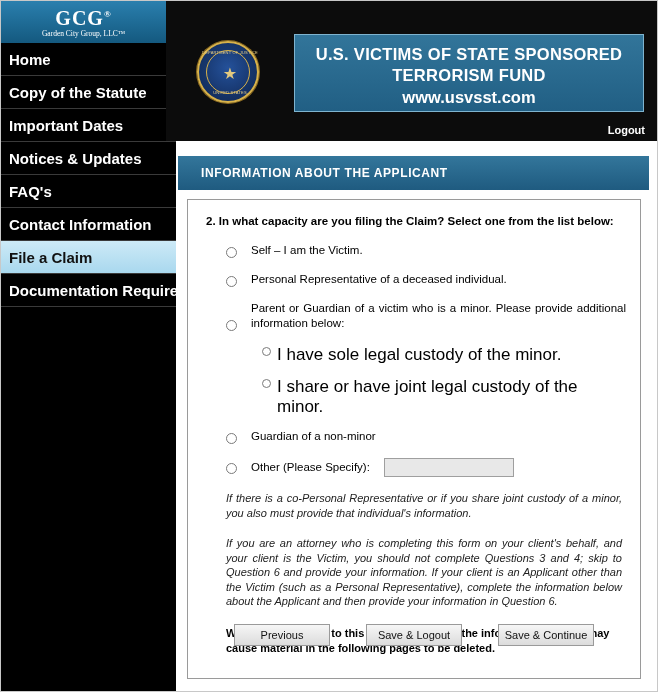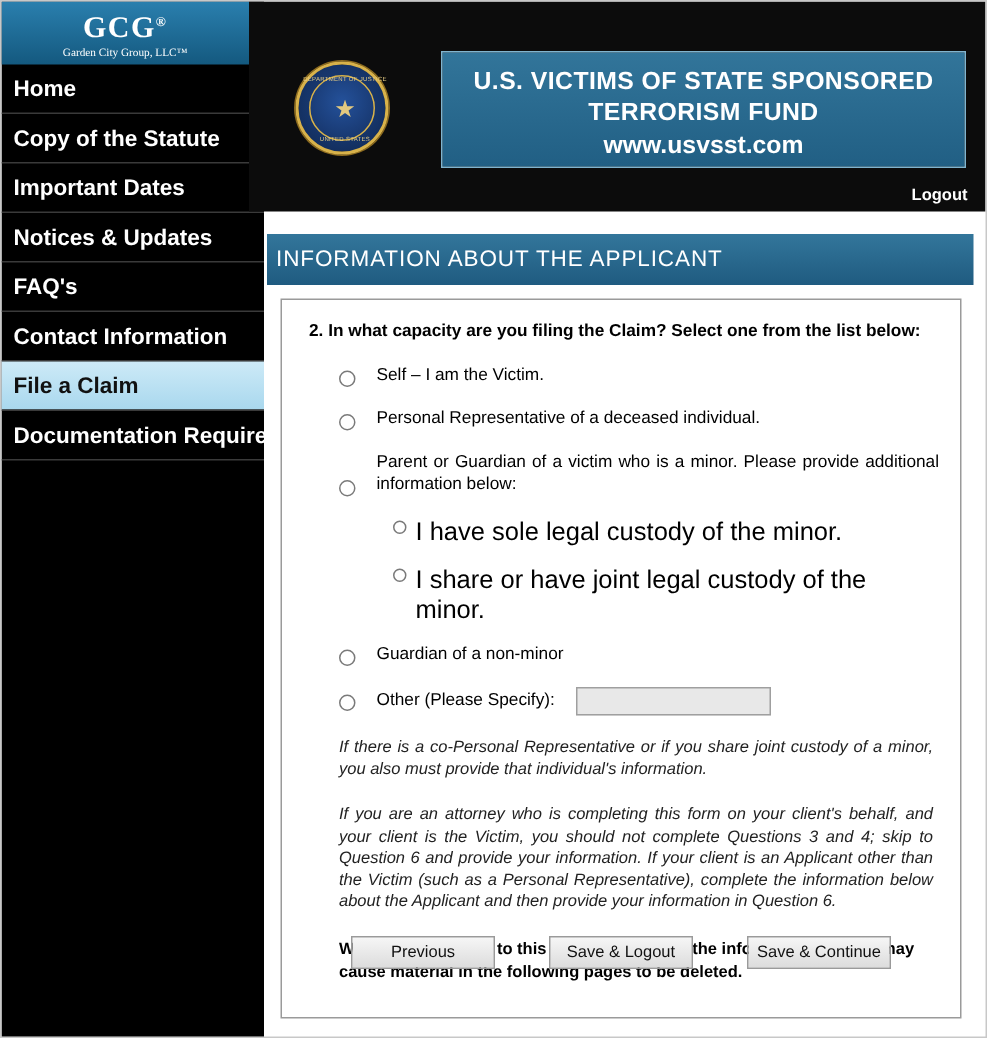--- a/index.html
+++ b/index.html
@@ -140,25 +140,25 @@
   }
 
   
   .title-bar {
     position: absolute;
     left: 177px; top: 155px;
     width: 471px; height: 34px;
     background: #2a6d92;
     background: linear-gradient(#33769b, #1f5b80);
     color: #ffffff;
-    font-size: 15px;
-    font-weight: normal;
+    font-size: 12px;
+    font-weight: bold;
     letter-spacing: 0.6px;
     line-height: 34px;
-    padding-left: 6px;
+    padding-left: 23px;
   }
 
   
   .panel {
     position: absolute;
     left: 186px; top: 198px;
     width: 454px; height: 480px;
     background: #ffffff;
     border: 1px solid #9a9a9a;
     padding: 12px 14px 0 14px;

